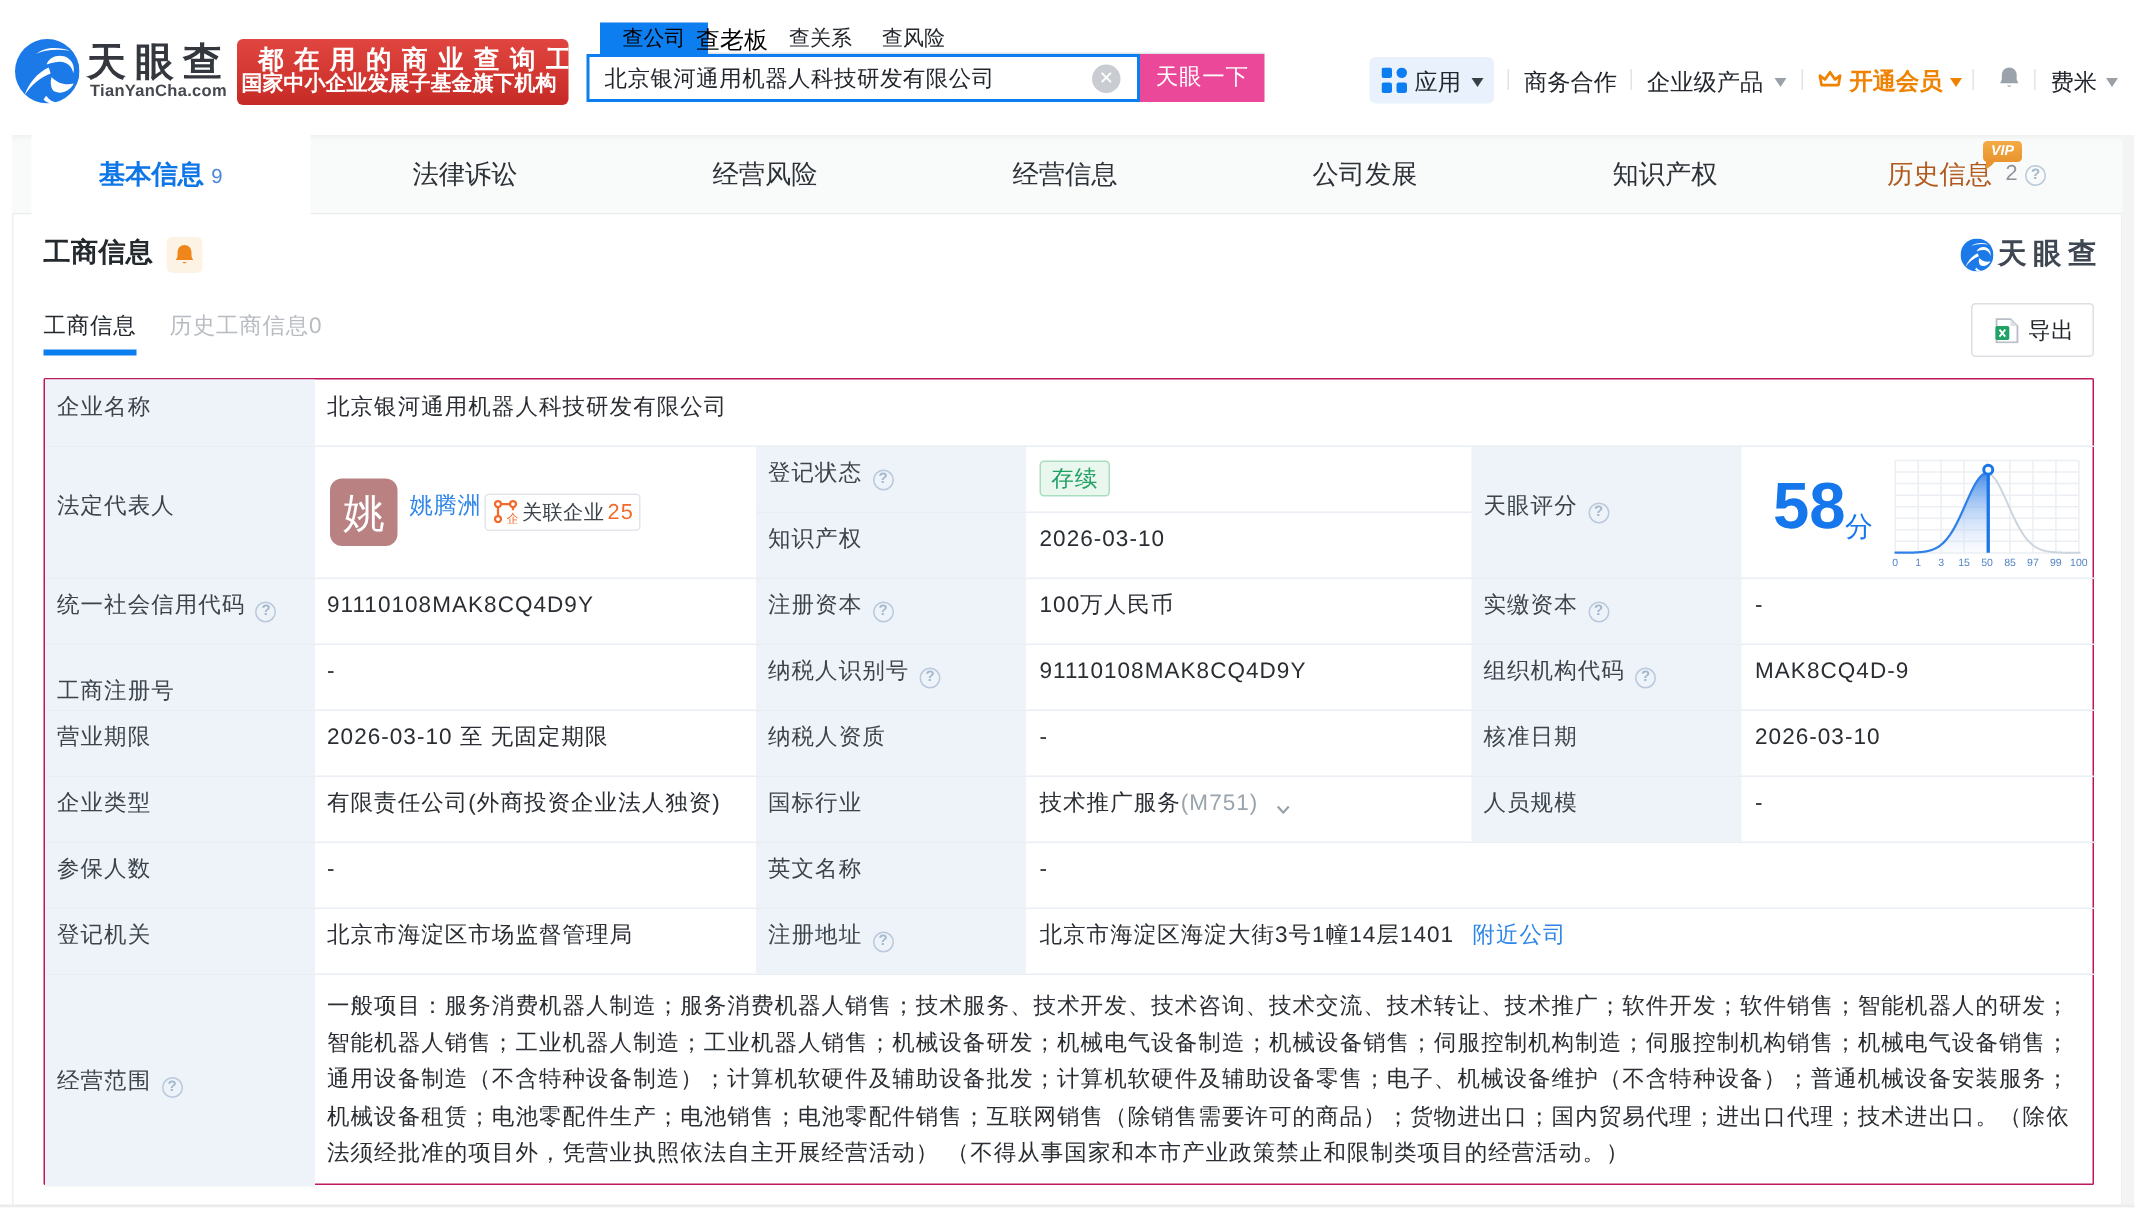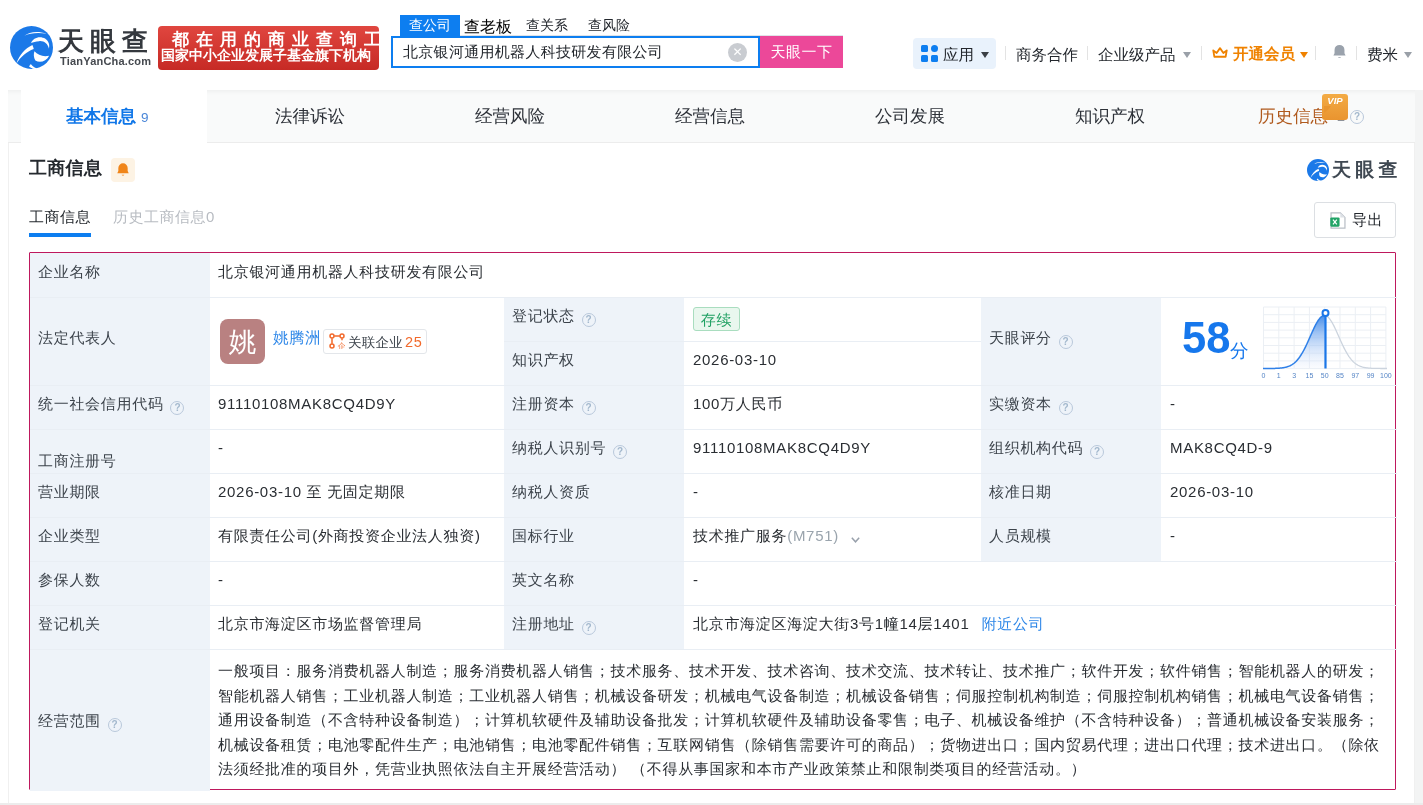--- a/index.html
+++ b/index.html
@@ -29,21 +29,21 @@
       </g>
     </svg>
   <div class="abs" style="left:58px;top:28px;font-size:26px;line-height:26px;font-weight:bold;color:#34383e;letter-spacing:6px;white-space:nowrap">天眼查</div>
   <div class="abs" style="left:60px;top:56px;font-size:11px;line-height:11px;font-weight:bold;color:#45494f;letter-spacing:.2px;white-space:nowrap">TianYanCha.com</div>
   <div class="abs" style="left:158px;top:26px;width:221px;height:44px;border-radius:4px;background:linear-gradient(180deg,#e0463f,#c62a25);color:#fff;overflow:hidden">
     <div style="margin:6px 0 0 14px;font-size:17px;line-height:15px;letter-spacing:7px;white-space:nowrap;font-weight:bold">都在用的商业查询工具</div>
     <div style="margin:1px 0 0 3px;font-size:14px;line-height:15px;white-space:nowrap;font-weight:bold">国家中小企业发展子基金旗下机构</div>
   </div>
 
   <div class="abs" style="left:400px;top:35px;width:443px;height:1px;background:#e0e3e7"></div>
-  <div class="abs" style="left:400px;top:15px;width:60px;height:21px;background:#0d7ef0;color:#ffffff;font-size:14px;text-align:center;line-height:21px">查公司</div>
+  <div class="abs" style="left:400px;top:15px;width:72px;height:21px;background:#0d7ef0;color:#000000;font-size:14px;text-align:center;line-height:21px">查公司</div>
   <div class="abs" style="left:464px;top:17px;font-size:16px;color:#000000">查老板</div>
   <div class="abs" style="left:526px;top:17px;font-size:14px;color:#23272d">查关系</div>
   <div class="abs" style="left:588px;top:17px;font-size:14px;color:#23272d">查风险</div>
 
   <div class="abs" style="left:391px;top:36px;width:369px;height:32px;border:2px solid #0d7ef0;background:#fff">
     <div class="abs" style="left:10px;top:5px;font-size:15px;letter-spacing:.3px;color:#23272d">北京银河通用机器人科技研发有限公司</div>
     <div class="abs" style="right:11px;top:5px;width:19px;height:19px;border-radius:50%;background:#c9ccd1;color:#fff;font-size:12px;text-align:center;line-height:19px">✕</div>
   </div>
   <div class="abs" style="left:760px;top:36px;width:83px;height:32px;background:#ec4899;color:#fff;font-size:15px;letter-spacing:.5px;text-align:center;line-height:32px">天眼一下</div>
 
@@ -81,21 +81,21 @@
   <div class="abs" style="left:13px;top:0;width:186px;height:53px;background:#fff"></div>
   <div class="abs" style="left:58px;top:0;height:53px;line-height:52px;font-size:17.5px;font-weight:bold;color:#0f76e8;white-space:nowrap">基本信息 <span style="font-size:13.5px;font-weight:normal;color:#4a86d8">9</span></div>
   <div class="navtab" style="left:402px">经营风险</div>
   <div class="navtab" style="left:202px">法律诉讼</div>
   <div class="navtab" style="left:602px">经营信息</div>
   <div class="navtab" style="left:802px">公司发展</div>
   <div class="navtab" style="left:1002px">知识产权</div>
   <div class="abs" style="left:1250px;top:0;height:48px;line-height:52px;font-size:17.5px;color:#b05a1e;white-space:nowrap">历史信息</div>
   <div class="abs" style="left:1329px;top:0;height:53px;line-height:52px;font-size:14.5px;color:#8e9299">2</div>
   <div class="qm abs" style="left:1340px;top:20px;width:14px;height:14px;line-height:12px">?</div>
-  <div class="abs" style="left:1314px;top:4px;width:26px;height:26px;background:linear-gradient(180deg,#f3ab45,#e9942f);border-radius:3px;color:#fff;font-size:9.5px;font-weight:bold;font-style:italic;text-align:center;line-height:13px">VIP</div>
+  <div class="abs" style="left:1314px;top:4px;width:26px;height:14px;background:linear-gradient(180deg,#f3ab45,#e9942f);border-radius:3px;color:#fff;font-size:9.5px;font-weight:bold;font-style:italic;text-align:center;line-height:13px">VIP</div>
   <div class="abs" style="left:1316px;top:16px;width:0;height:0;border:3px solid transparent;border-top:4px solid #e9952f;border-left:4px solid #e9952f"></div>
 </div>
 
 <div id="content" class="abs" style="left:8px;top:143px;width:1407px;height:661px;background:#fff;border-left:1px solid #f0f0f0;border-right:1px solid #f0f0f0">
   <div class="abs" style="left:20px;top:16px;font-size:18px;line-height:19px;font-weight:bold;color:#24292e;letter-spacing:.3px">工商信息</div>
   <div class="abs" style="left:102px;top:15px;width:24px;height:24px;background:#fdf3e4;border-radius:4px"></div>
   <svg class="abs" style="left:106px;top:19px" width="16" height="16" viewBox="0 0 24 24" fill="#f08519">
       <path d="M12 2a7 7 0 0 0-7 7v4.6L3.4 17h17.2L19 13.6V9a7 7 0 0 0-7-7z"></path>
       <path d="M10 19a2.2 2.2 0 0 0 4 0z"></path>
     </svg>

